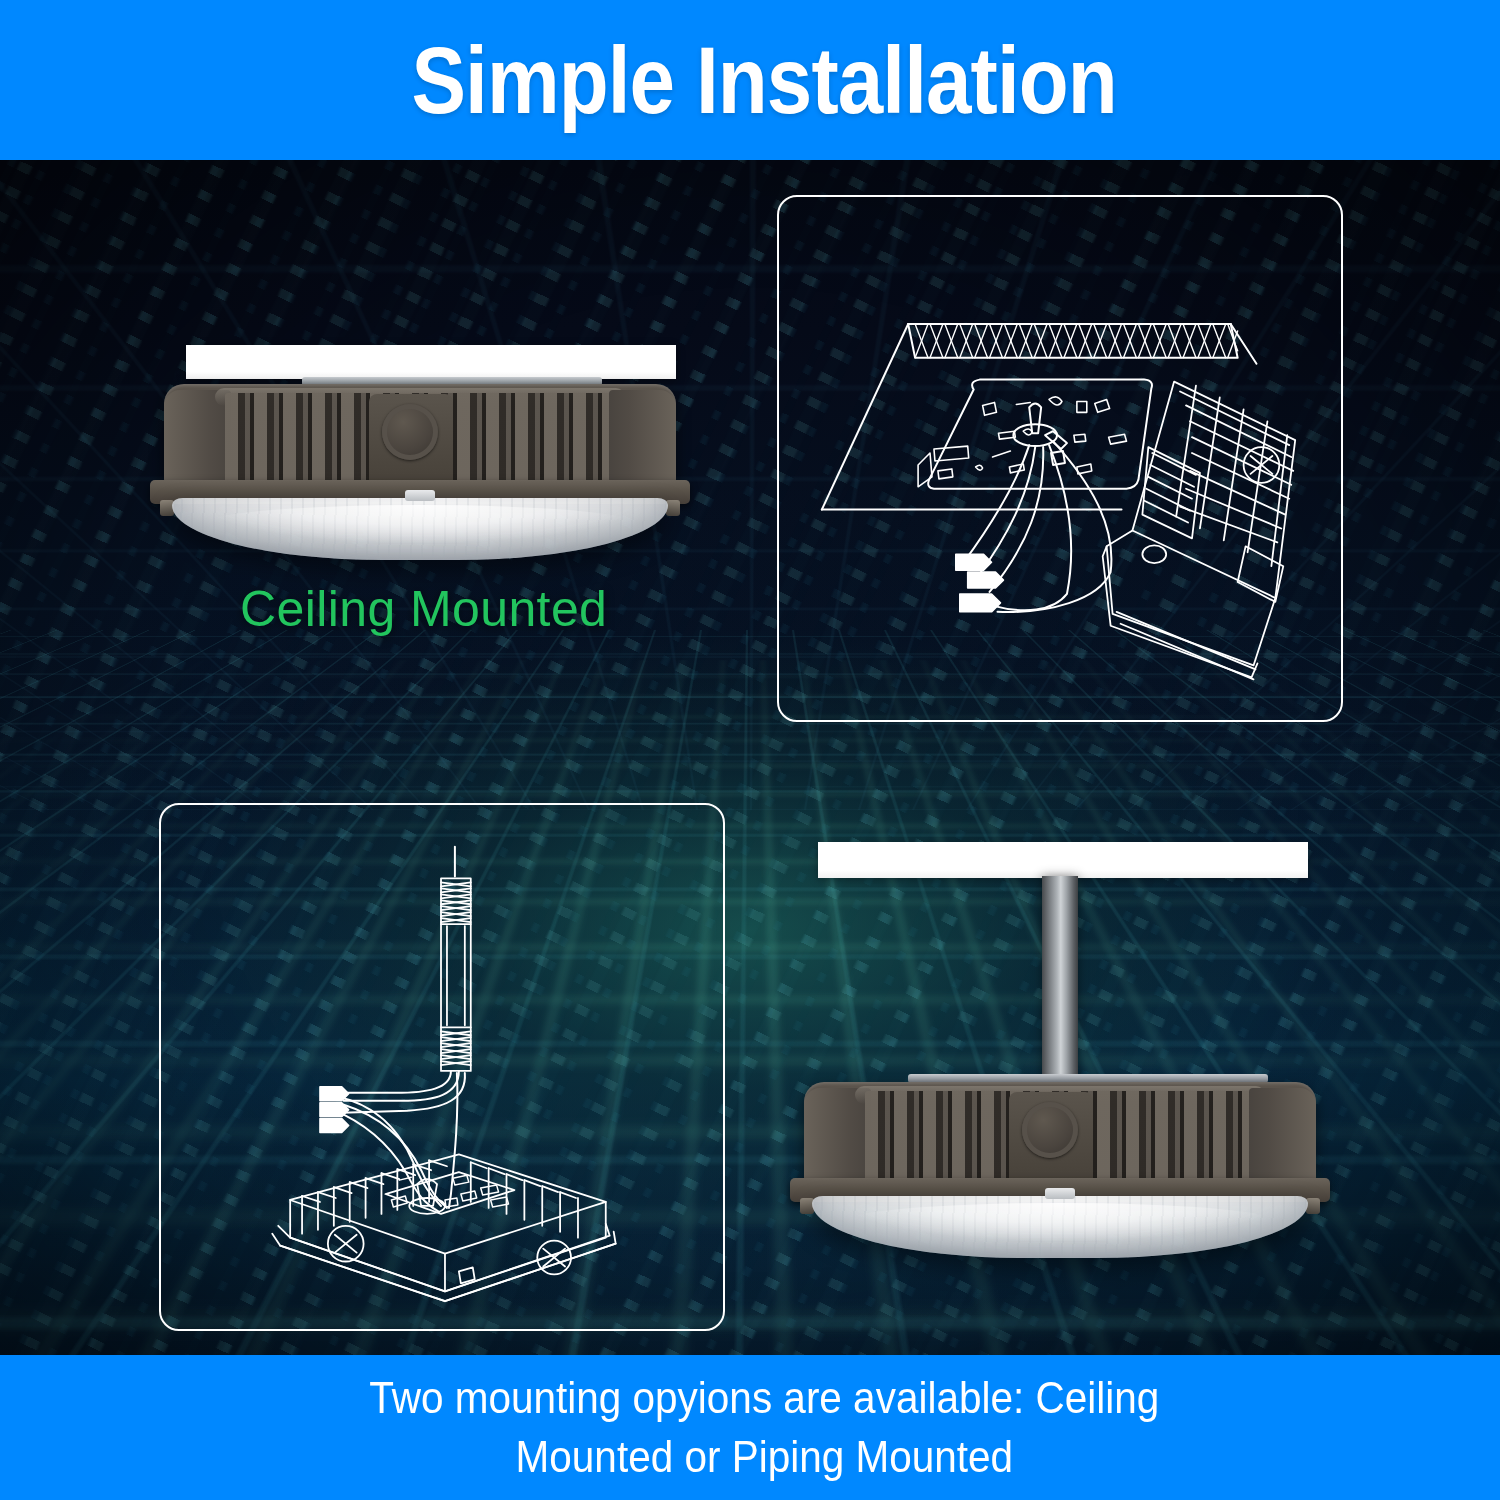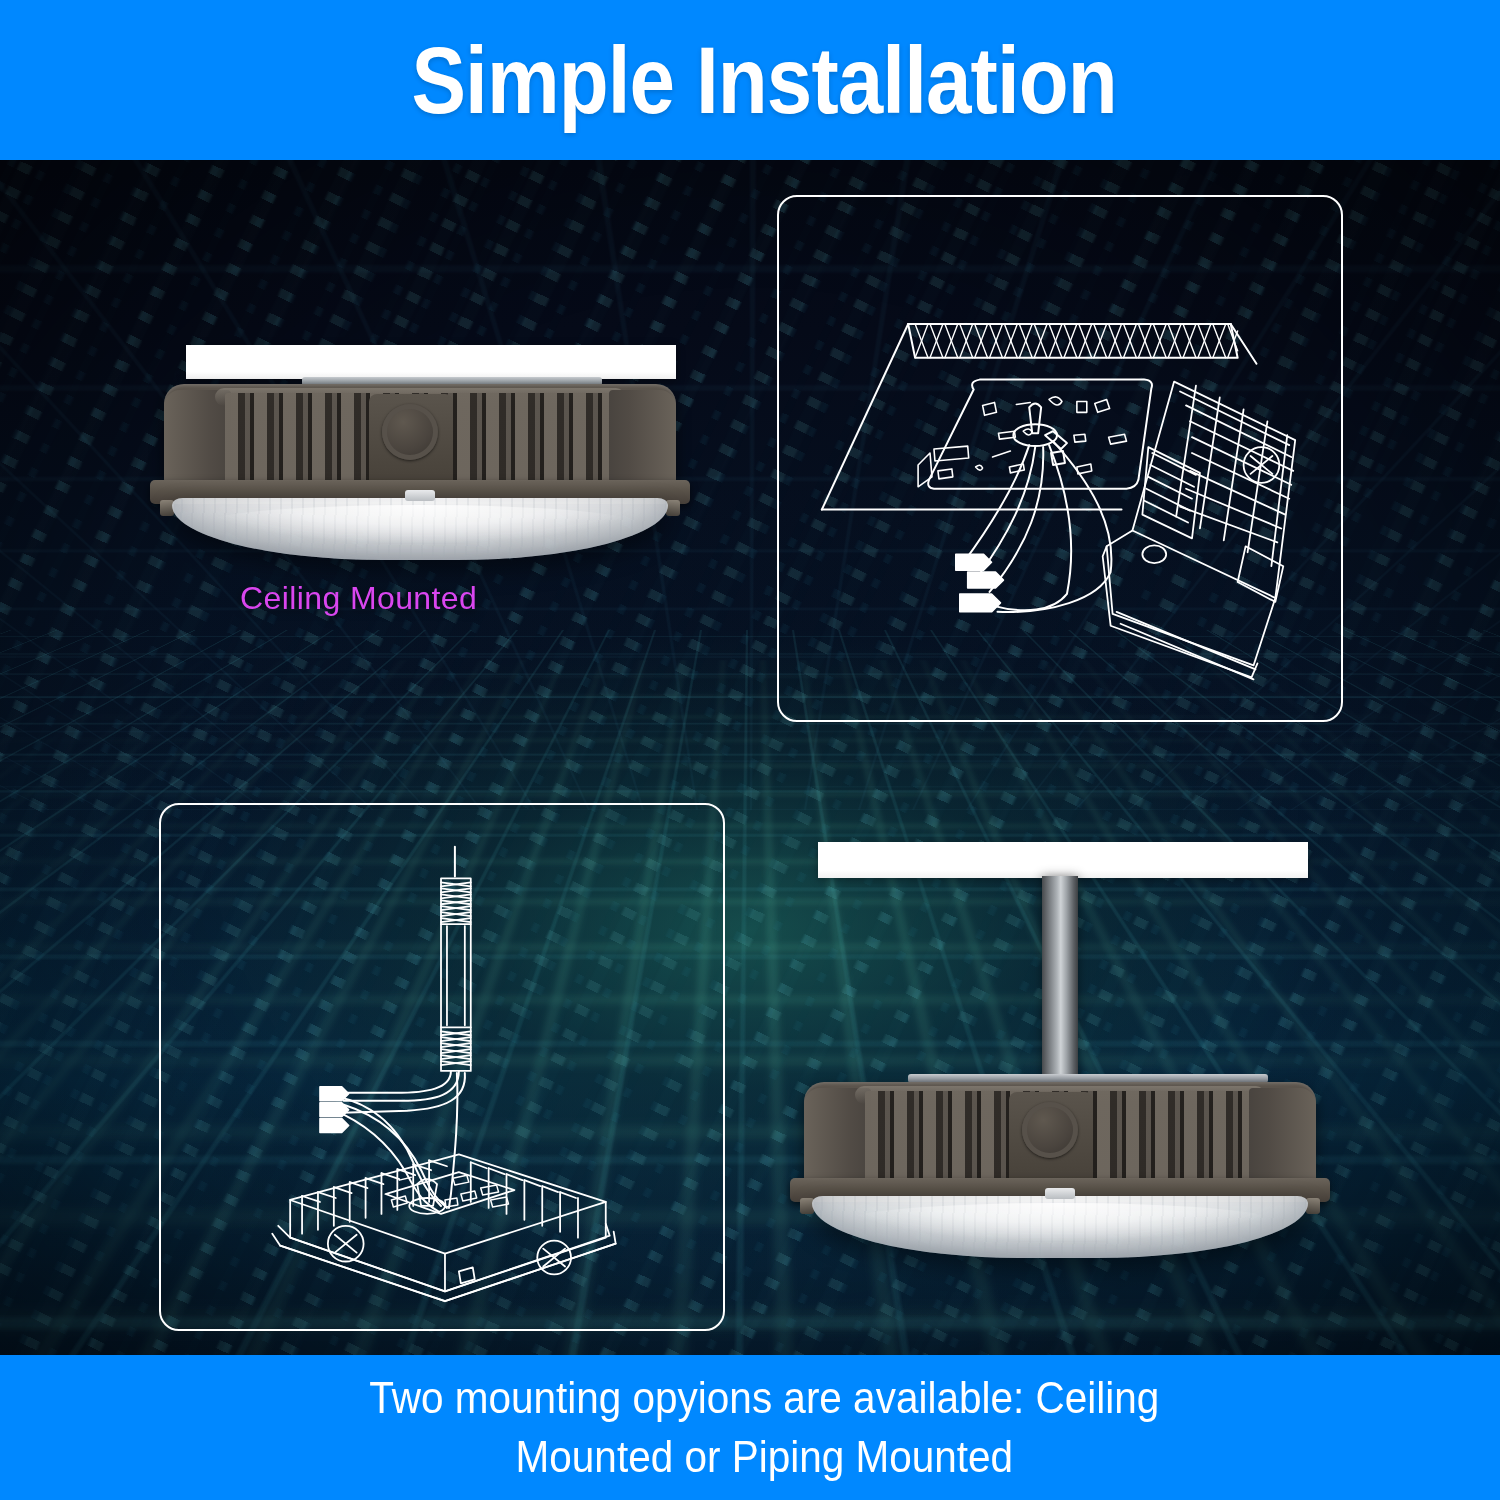--- a/index.html
+++ b/index.html
@@ -179,21 +179,21 @@
   }
 
   
   .pipe{
     position:absolute;
     background:linear-gradient(90deg,#46494c 0%, #6d7175 16%, #aeb3b7 42%, #cfd3d6 52%, #9fa4a8 68%, #5c6064 88%, #3c3f42 100%);
     box-shadow:0 0 10px rgba(0,0,0,.45);
   }
 
   .photo-label{
-    position:absolute; color:#d946ef; font-size:32px; letter-spacing:.4px;
+    position:absolute; color:#22c55e; font-size:50px; letter-spacing:.4px;
     text-shadow:0 2px 10px rgba(0,0,0,.65); white-space:nowrap;
   }
 </style>
 </head>
 <body>
 
 <div id="page">
 
   <div class="bg-base"></div>
   <div class="bg-grid2"></div>

